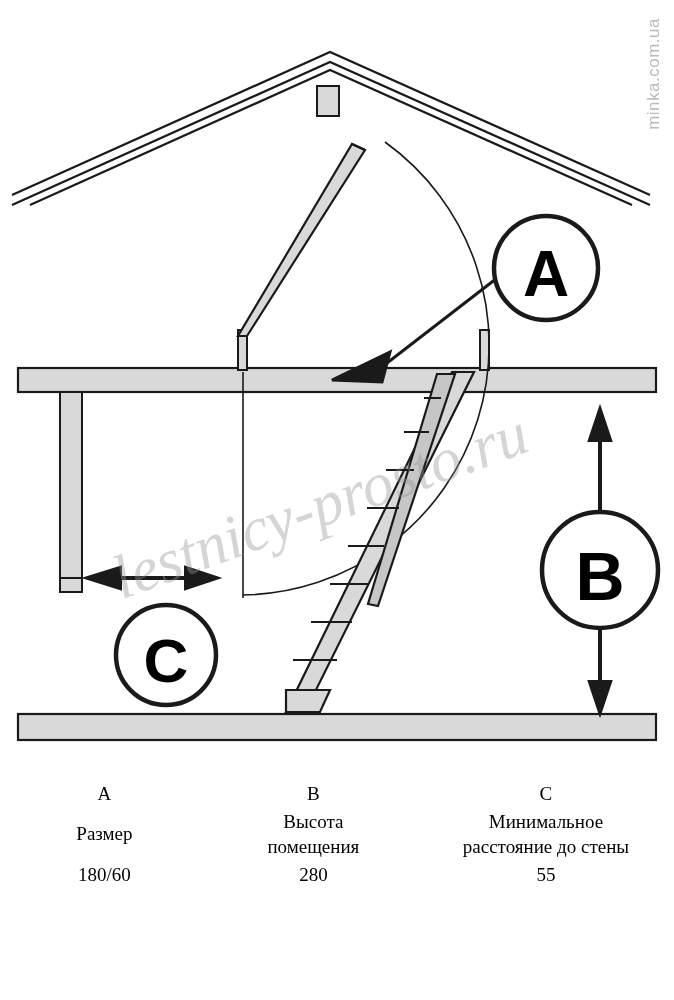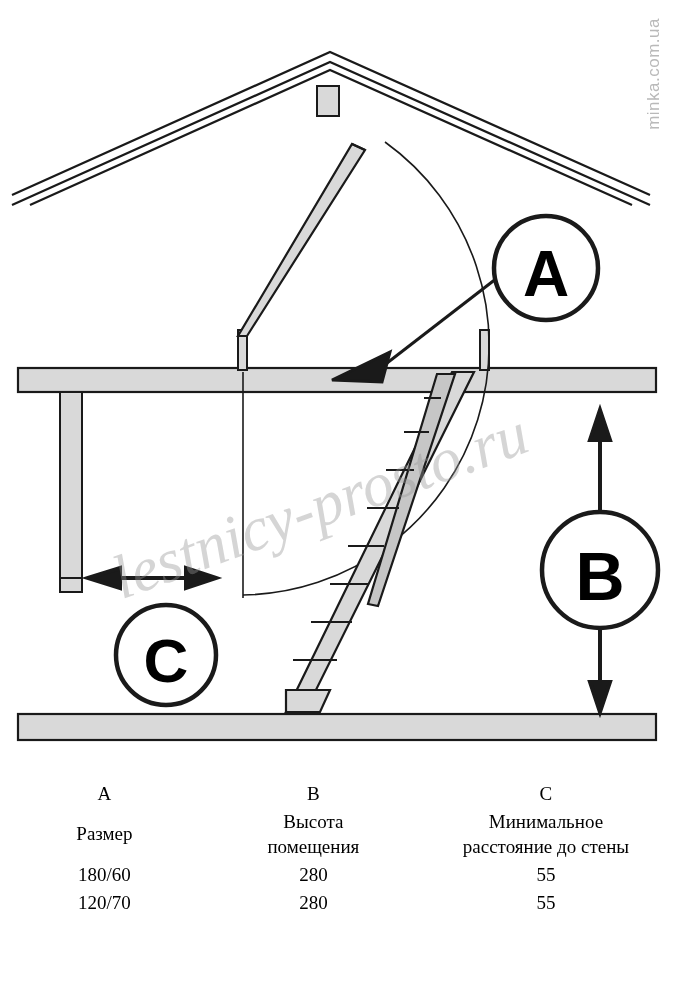--- a/index.html
+++ b/index.html
@@ -197,22 +197,17 @@
             <span class="hdr-line">расстояние до стены</span>
           </th>
         </tr>
       </thead>
       <tbody>
         <tr>
           <td>180/60</td>
           <td>280</td>
           <td>55</td>
         </tr>
-        <tr>
-          <td>120/70</td>
-          <td>280</td>
-          <td>55</td>
-        </tr>
       </tbody>
     </table>
   </div>
 
 </div>
 
 </body></html>

